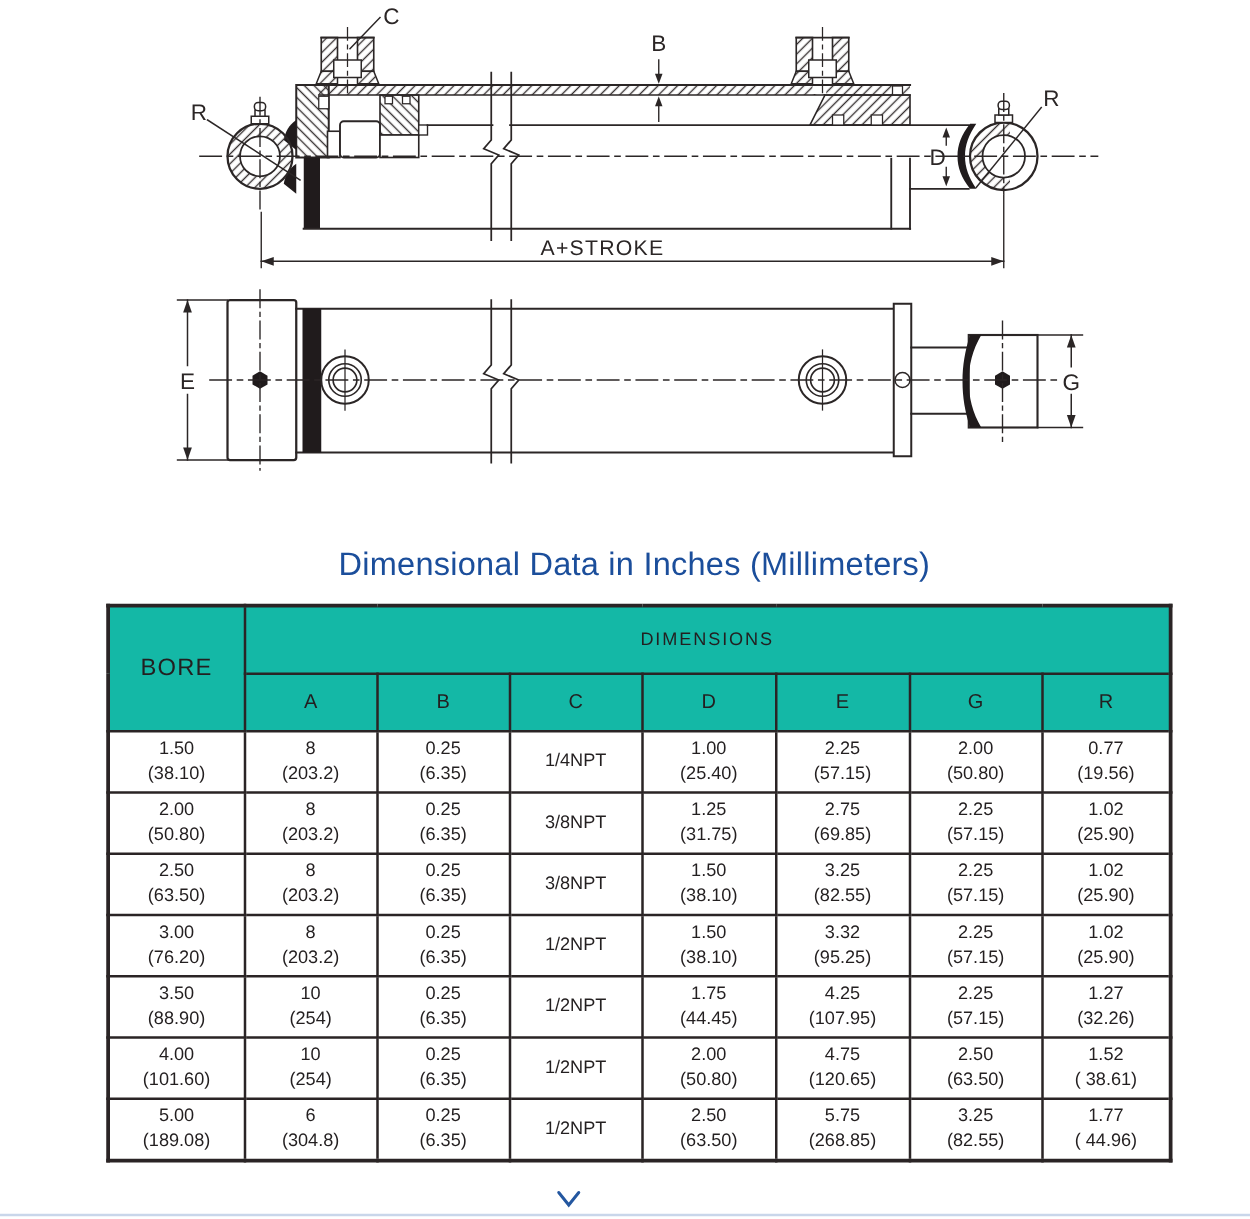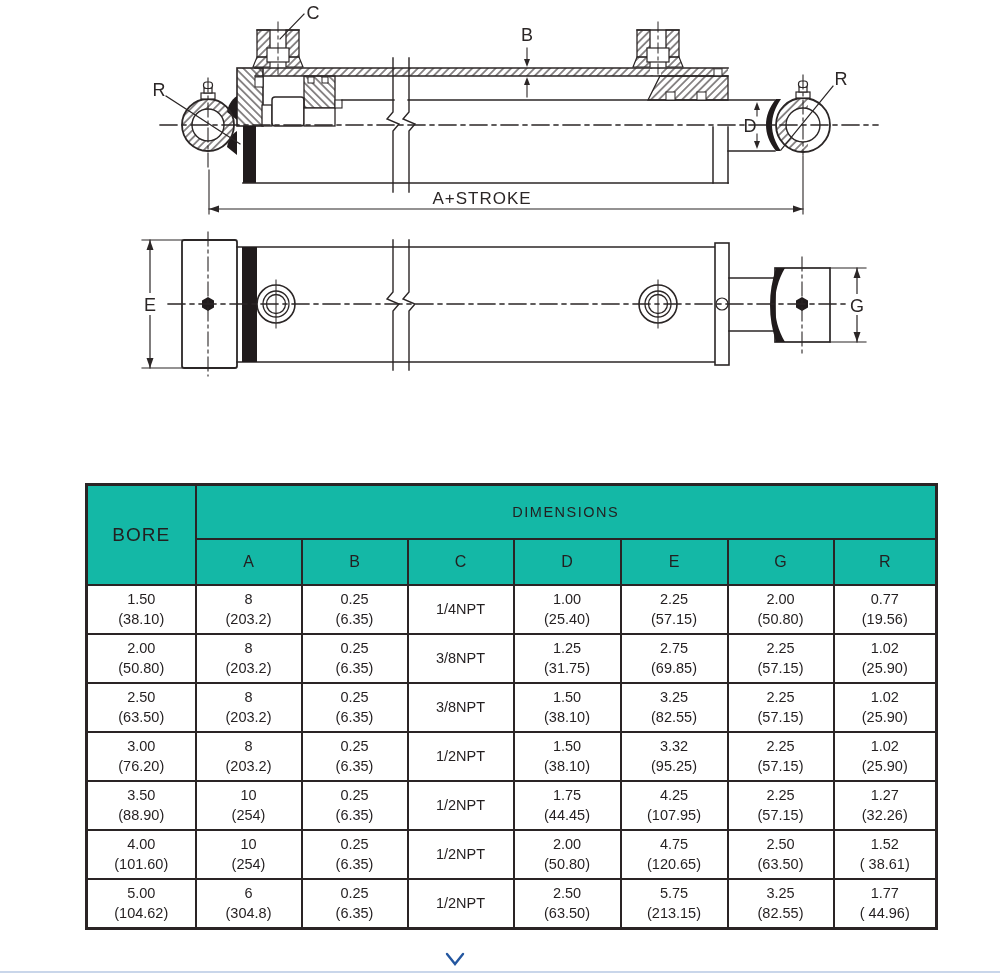--- a/index.html
+++ b/index.html
@@ -198,20 +198,21 @@
       <line x1="830" y1="268" x2="866" y2="268" stroke="#2b2626" stroke-width="1.1"></line>
       <line x1="830" y1="342" x2="866" y2="342" stroke="#2b2626" stroke-width="1.1"></line>
       <line x1="857" y1="268" x2="857" y2="342" stroke="#2b2626" stroke-width="1.2"></line>
       <polygon points="857,268 853.5,278 860.5,278" fill="#2b2626"></polygon>
       <polygon points="857,342 853.5,332 860.5,332" fill="#2b2626"></polygon>
       <rect x="847" y="294" width="20" height="21" fill="#fff"></rect>
       <text x="857" y="312" font-size="18" text-anchor="middle">G</text>
     </g>
   </svg>
 
+  <div class="title">Dimensional Data in Inches (Millimeters)</div>
 
   <div class="table-wrap">
     <table class="dim">
       <colgroup>
         <col style="width:109px">
         <col style="width:106px">
           <col style="width:106px">
           <col style="width:106px">
         <col style="width:107px">
           <col style="width:107px">
@@ -428,40 +429,40 @@
               <div class="cl">(63.50)</div>
             </td>
             <td>
               <div class="cl">1.52</div>
               <div class="cl">( 38.61)</div>
             </td>
           </tr>
           <tr>
             <td>
               <div class="cl">5.00</div>
-              <div class="cl">(104.62)</div>
+              <div class="cl">(189.08)</div>
             </td>
             <td>
               <div class="cl">6</div>
               <div class="cl">(304.8)</div>
             </td>
             <td>
               <div class="cl">0.25</div>
               <div class="cl">(6.35)</div>
             </td>
             <td>
               <div class="cl">1/2NPT</div>
             </td>
             <td>
               <div class="cl">2.50</div>
               <div class="cl">(63.50)</div>
             </td>
             <td>
               <div class="cl">5.75</div>
-              <div class="cl">(213.15)</div>
+              <div class="cl">(268.85)</div>
             </td>
             <td>
               <div class="cl">3.25</div>
               <div class="cl">(82.55)</div>
             </td>
             <td>
               <div class="cl">1.77</div>
               <div class="cl">( 44.96)</div>
             </td>
           </tr>

